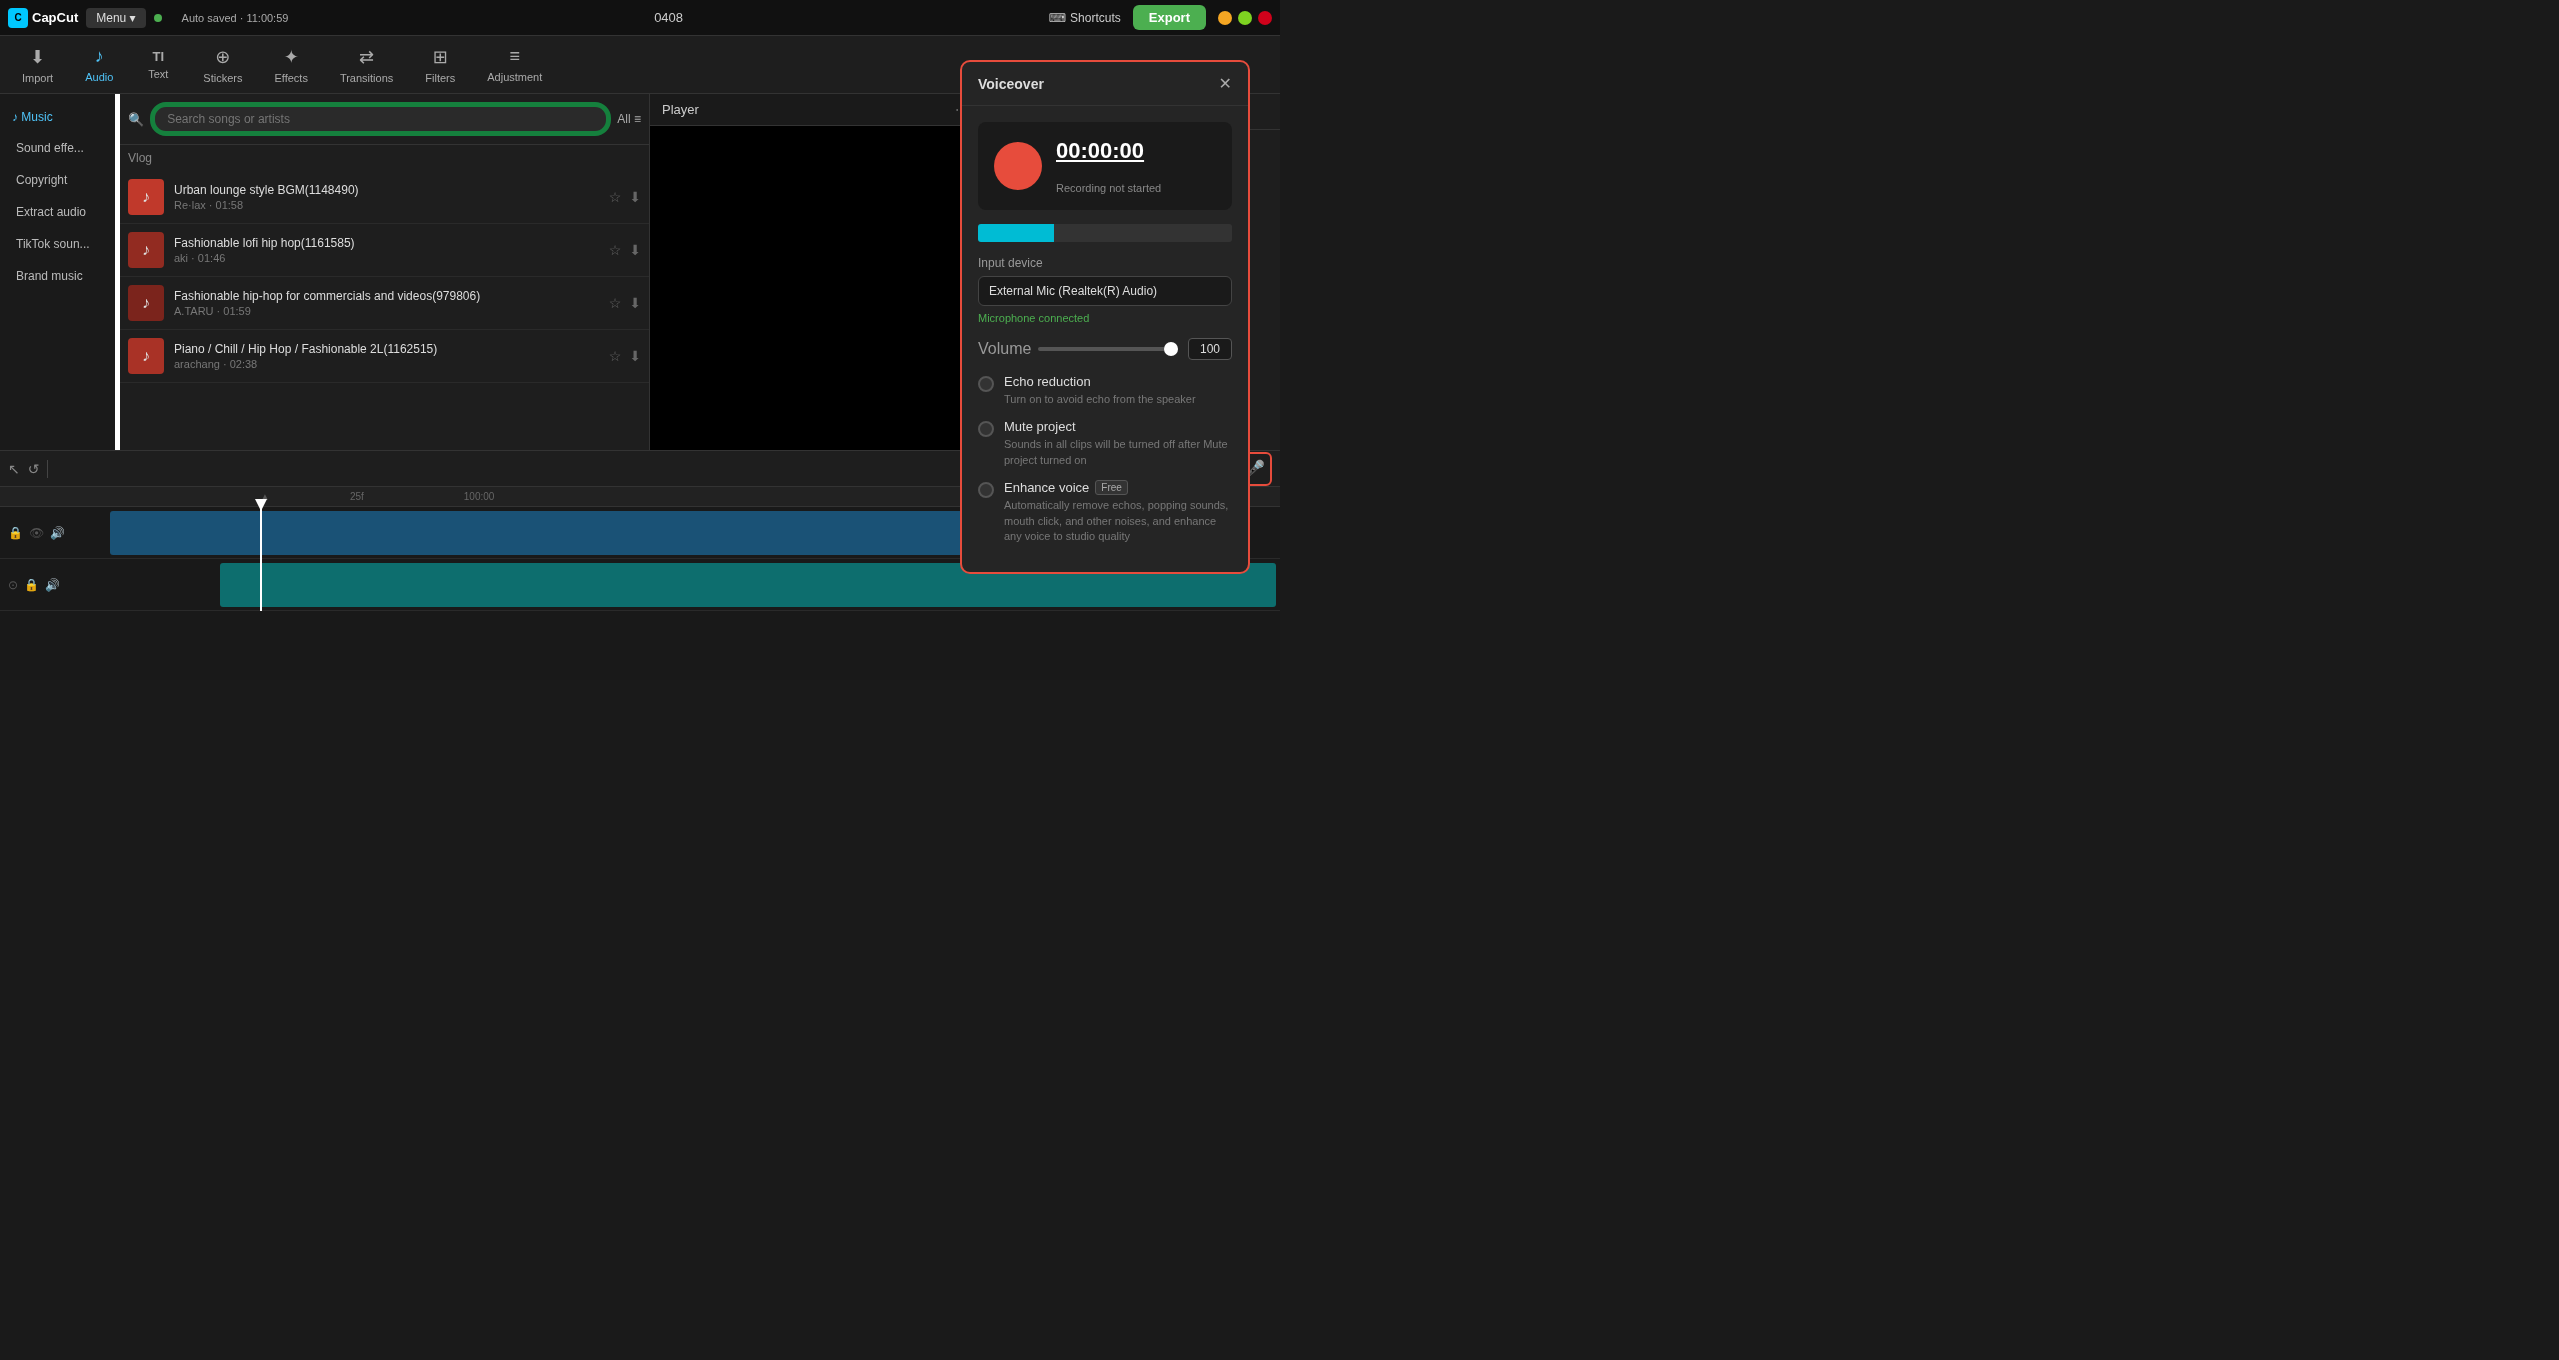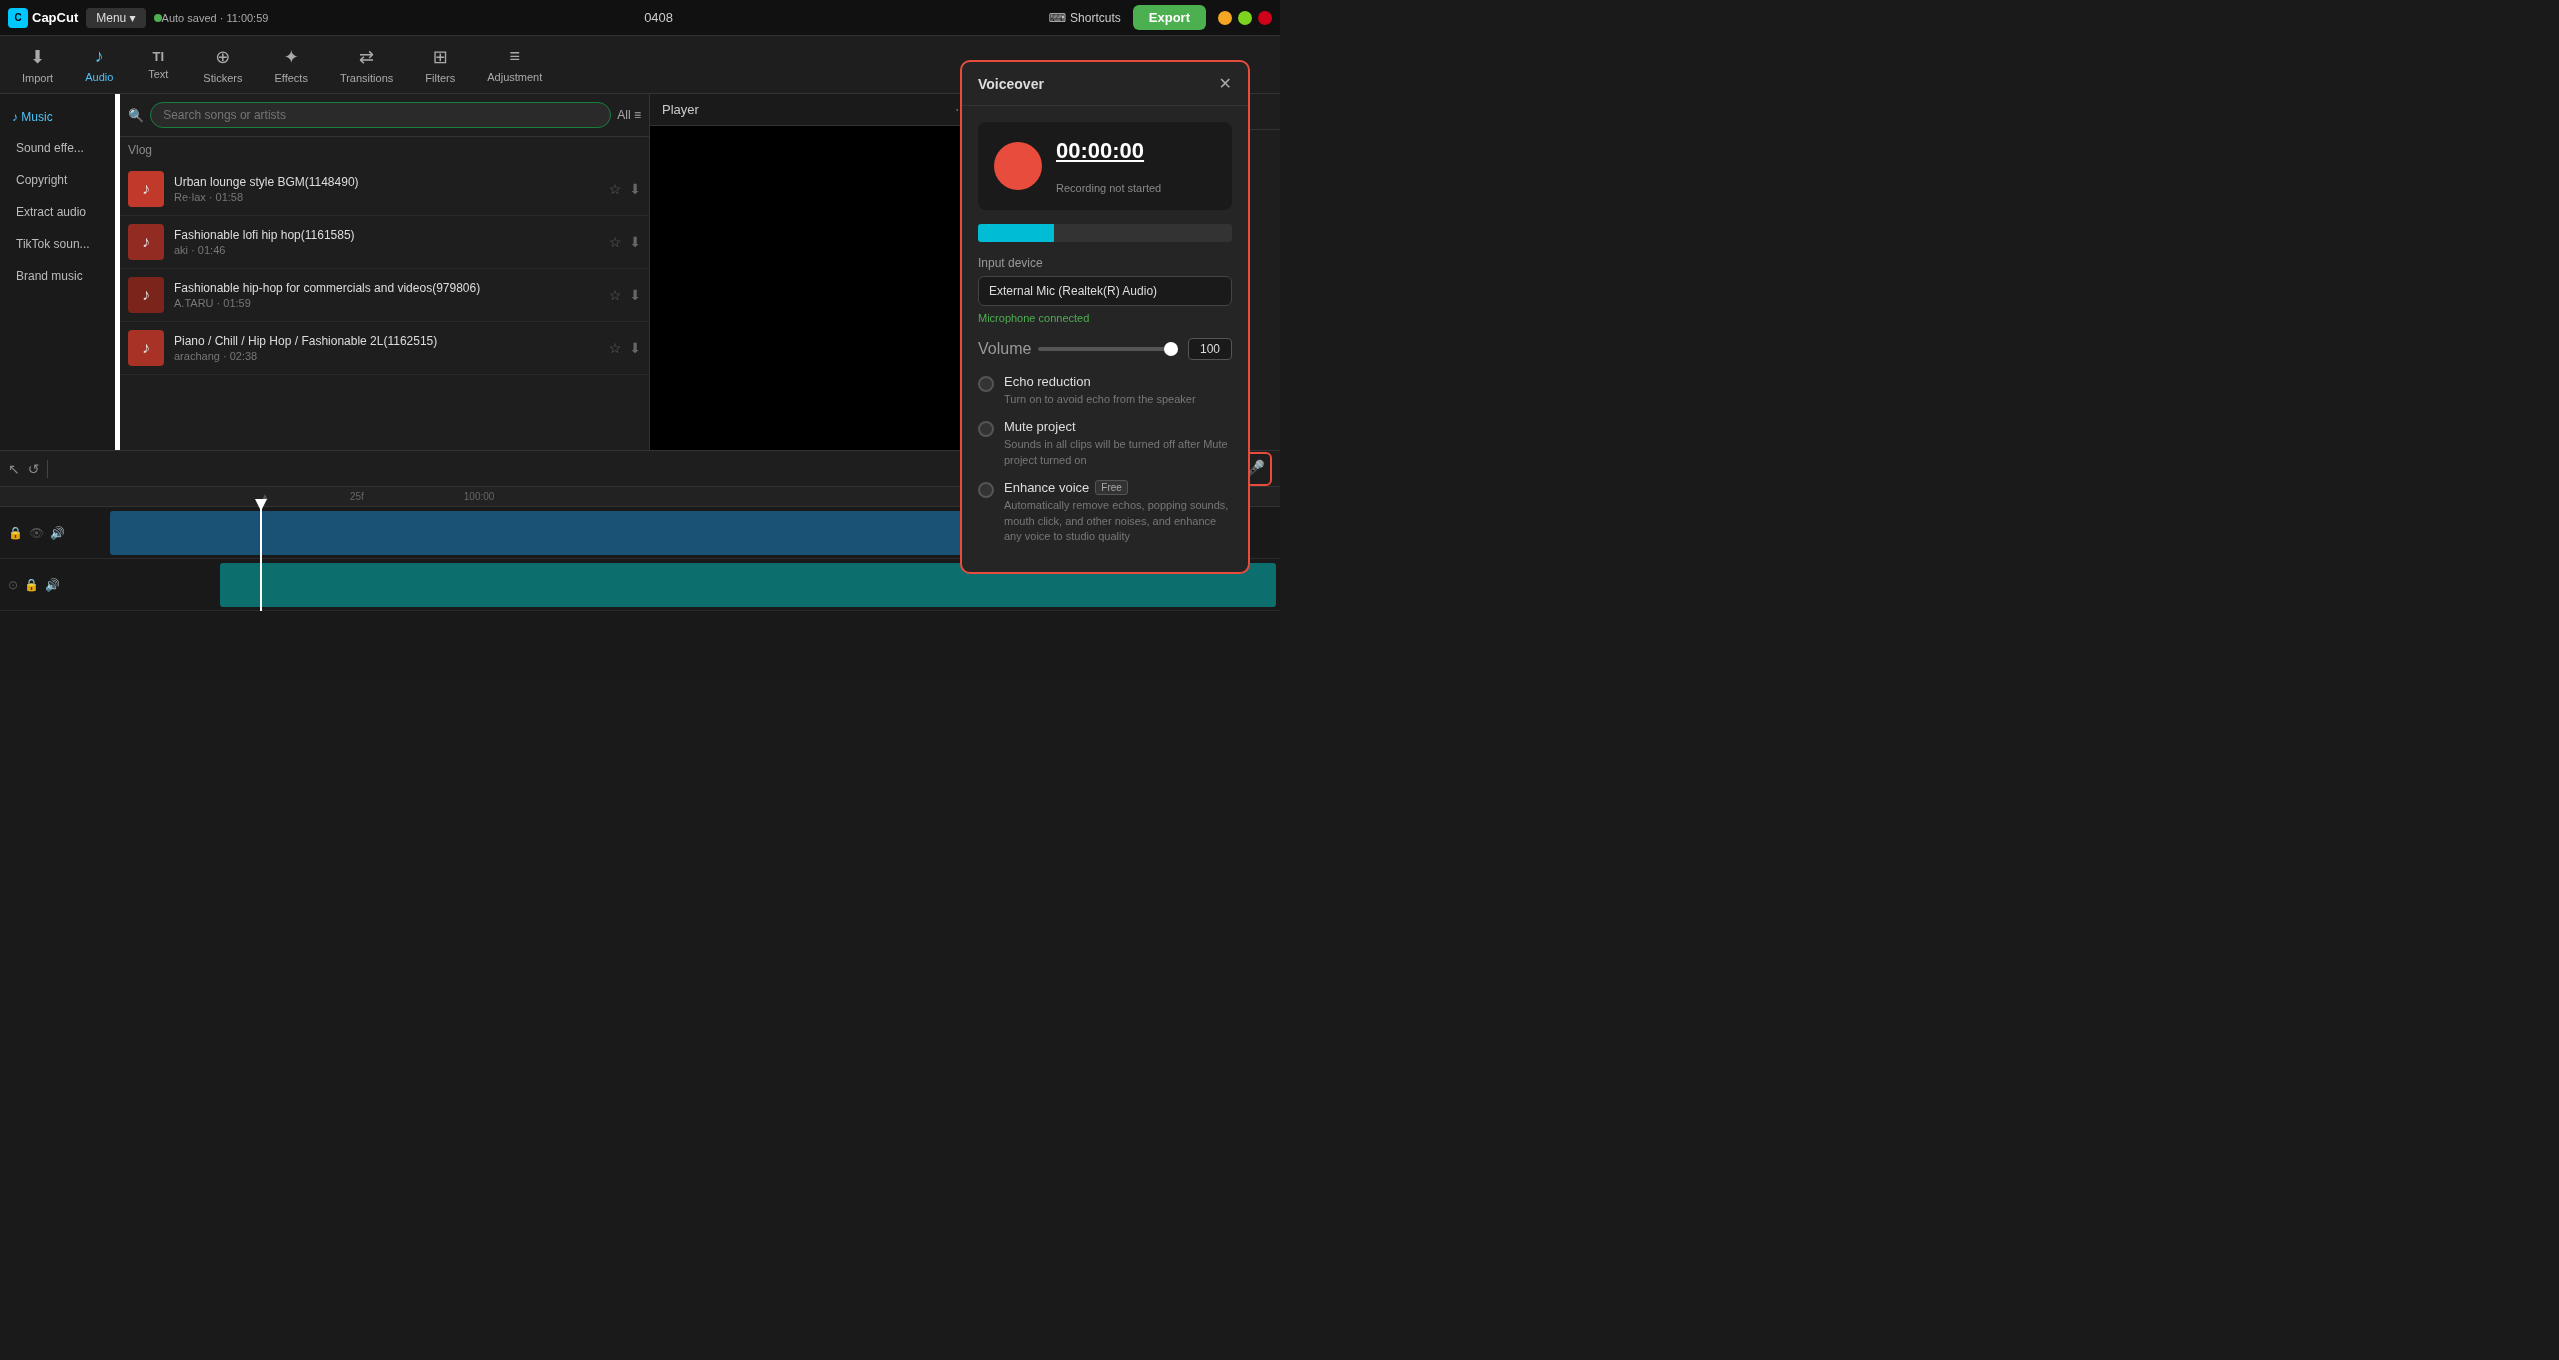--- a/index.html
+++ b/index.html
@@ -23,21 +23,21 @@
       justify-content: space-between;
       padding: 0 8px;
       border-bottom: 1px solid #333;
     }
     .top-bar-left { display: flex; align-items: center; gap: 8px; }
     .logo { display: flex; align-items: center; gap: 4px; color: #fff; font-weight: bold; font-size: 13px; }
     .logo-icon { width: 20px; height: 20px; background: #00c8ff; border-radius: 4px; display: flex; align-items: center; justify-content: center; font-size: 10px; color: #000; font-weight: bold; }
     .menu-btn {
       background: #333; border: none; color: #ddd; padding: 3px 10px; border-radius: 4px; cursor: pointer; font-size: 12px;
     }
-    .auto-saved { color: #aaa; font-size: 11px; display: flex; align-items: center; gap: 0; }
+    .auto-saved { color: #aaa; font-size: 11px; display: flex; align-items: center; gap: 20px; }
     .auto-saved-dot { width: 8px; height: 8px; background: #4caf50; border-radius: 50%; }
     .top-bar-center { color: #ccc; font-size: 13px; font-weight: 500; }
     .top-bar-right { display: flex; align-items: center; gap: 12px; }
     .shortcuts-btn { background: none; border: none; color: #ccc; font-size: 12px; cursor: pointer; display: flex; align-items: center; gap: 4px; }
     .export-btn { background: #4CAF50; border: none; color: #fff; padding: 5px 16px; border-radius: 6px; font-size: 13px; cursor: pointer; font-weight: 600; }
     .win-controls { display: flex; gap: 6px; }
     .win-btn { width: 14px; height: 14px; border-radius: 50%; border: none; cursor: pointer; }
     .win-min { background: #f5a623; }
     .win-max { background: #7ed321; }
     .win-close { background: #d0021b; }
@@ -103,21 +103,21 @@
     .audio-search {
       padding: 8px;
       display: flex;
       align-items: center;
       gap: 6px;
       border-bottom: 1px solid #333;
     }
     .search-input {
       flex: 1;
       background: #2a2a2a;
-      border: 1px solid #15803d;
+      border: 5px solid #15803d;
       border-radius: 16px;
       padding: 5px 12px;
       color: #ddd;
       font-size: 12px;
       outline: none;
     }
     .all-btn { color: #aaa; font-size: 12px; cursor: pointer; background: none; border: none; display: flex; align-items: center; gap: 3px; }
     .vlog-label { padding: 6px 8px; color: #888; font-size: 12px; }
     .song-list { overflow-y: auto; flex: 1; }
     .song-item {

